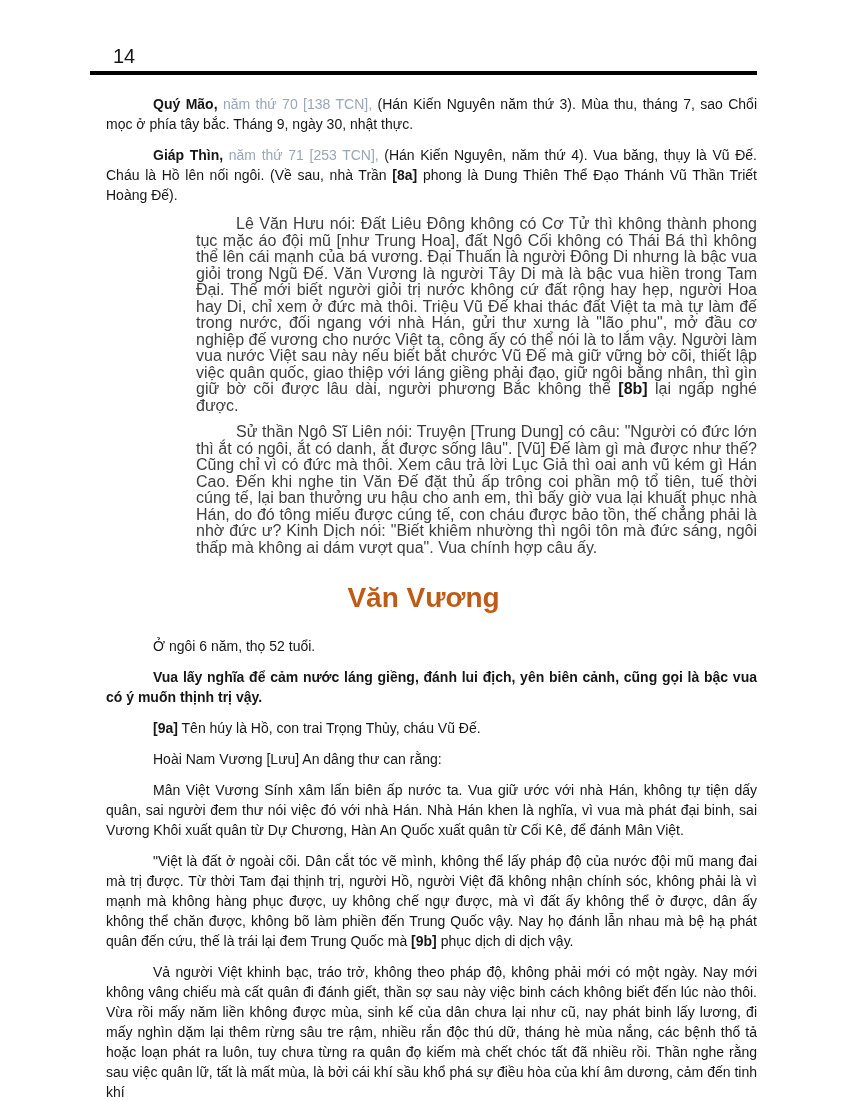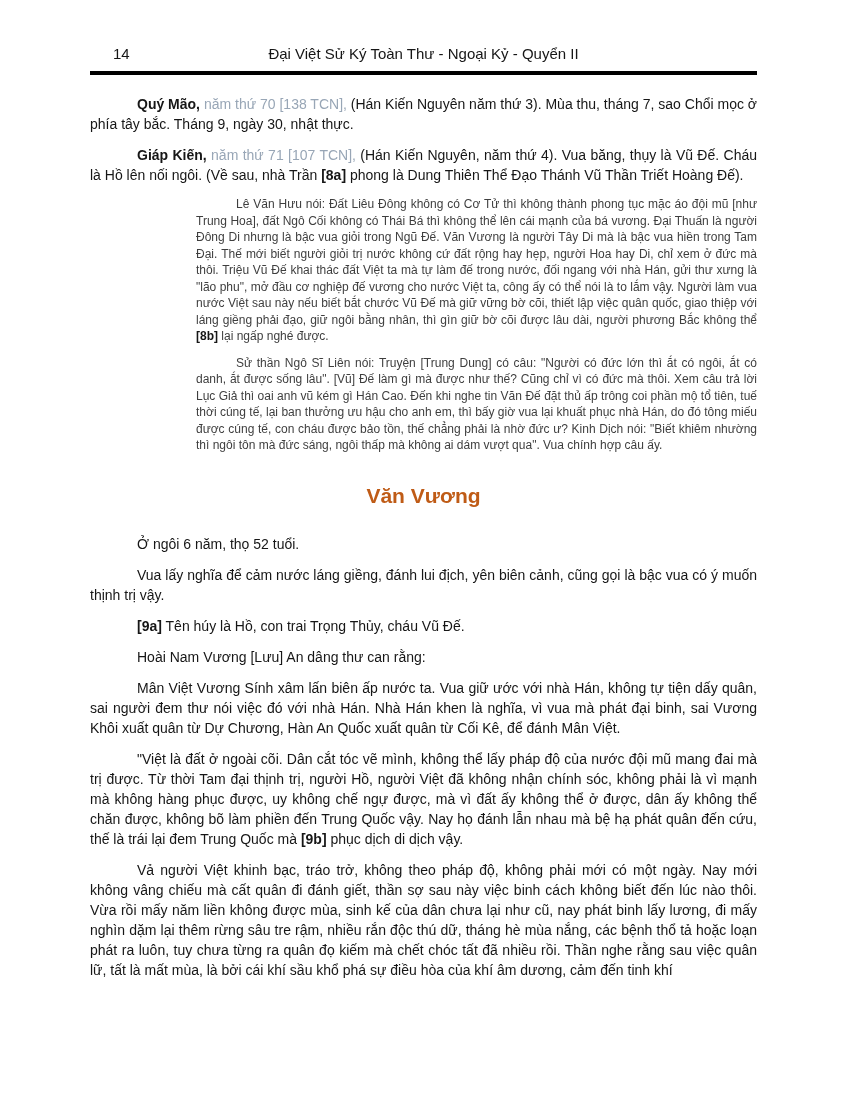--- a/index.html
+++ b/index.html
@@ -7,50 +7,49 @@
     --yeartext:#98a6b6;
     --body-ink:#161616;
     --quote-ink:#3e3e3e;
   }
   html,body{margin:0;padding:0;}
   body{
     width:850px;height:1100px;overflow:hidden;background:#ffffff;
     font-family:"Liberation Sans", sans-serif;color:var(--body-ink);
   }
   .page{box-sizing:border-box;width:850px;height:1100px;padding:44px 93px 0 90px;}
-  .hdr{position:relative;height:24px;font-size:15px;}
+  .hdr{position:relative;height:24px;font-size:20px;}
   .hdr .pagenum{position:absolute;left:23px;top:1px;}
   .hdr .htitle{position:absolute;left:0;right:0;top:1px;text-align:center;}
   .rule{height:4px;background:#000;margin-top:3px;}
   main{margin-top:19px;font-size:14px;line-height:20px;text-align:justify;}
-  p.para, p.para-bold{margin:0 0 11px 0;text-indent:47px;}
-  p.para-bold{font-weight:normal;}
+  p.para, p.para-bold{margin:0 0 11px 16px;text-indent:47px;}
+  p.para-bold{font-weight:bold;}
   .quote{
-    margin:3px 0 10px 106px;font-size:12px;line-height:16.5px;
+    margin:3px 0 10px 106px;font-size:16px;line-height:16.5px;
     color:var(--quote-ink);text-indent:40px;text-align:justify;
   }
   h2.heading{
     margin:30px 0 26px 0;text-align:center;color:var(--accent);
-    font-size:21px;line-height:24px;font-weight:bold;text-indent:0;
+    font-size:28px;line-height:24px;font-weight:bold;text-indent:0;
   }
   .seg-b{font-weight:bold;color:var(--body-ink);}
   .seg-y{color:var(--yeartext);font-weight:normal;}
 </style>
 </head>
 <body>
 
 <div class="page">
   <div class="hdr">
     <span class="pagenum">14</span>
-    <span class="htitle">Đại Việt Sử Ký Toàn Thư - Ngoại Kỷ - Quyển II</span>
   </div>
   <div class="rule"></div>
   <main id="doc-content">
       <p class="para"><span class="seg-b">Quý Mão, </span><span class="seg-y">năm thứ 70 [138 TCN], </span><span>(Hán Kiến Nguyên năm thứ 3).  Mùa thu, tháng 7, sao Chổi mọc ở phía tây bắc.  Tháng 9, ngày 30, nhật thực.</span></p>
-      <p class="para"><span class="seg-b">Giáp Kiến, </span><span class="seg-y">năm thứ 71 [107 TCN], </span><span>(Hán Kiến Nguyên, năm thứ 4).  Vua băng, thụy là Vũ Đế.  Cháu là Hồ lên nối ngôi.  (Về sau, nhà Trần </span><span class="seg-b">[8a]</span><span> phong là Dung Thiên Thể Đạo Thánh Vũ Thần Triết Hoàng Đế).</span></p>
+      <p class="para"><span class="seg-b">Giáp Thìn, </span><span class="seg-y">năm thứ 71 [253 TCN], </span><span>(Hán Kiến Nguyên, năm thứ 4).  Vua băng, thụy là Vũ Đế.  Cháu là Hồ lên nối ngôi.  (Về sau, nhà Trần </span><span class="seg-b">[8a]</span><span> phong là Dung Thiên Thể Đạo Thánh Vũ Thần Triết Hoàng Đế).</span></p>
       <div class="quote"><span>Lê Văn Hưu nói: Đất Liêu Đông không có Cơ Tử thì không thành phong tục mặc áo đội mũ [như Trung Hoa], đất Ngô Cối không có Thái Bá thì không thể lên cái mạnh của bá vương.  Đại Thuấn là người Đông Di nhưng là bậc vua giỏi trong Ngũ Đế.  Văn Vương là người Tây Di mà là bậc vua hiền trong Tam Đại.  Thế mới biết người giỏi trị nước không cứ đất rộng hay hẹp, người Hoa hay Di, chỉ xem ở đức mà thôi.  Triệu Vũ Đế khai thác đất Việt ta mà tự làm đế trong nước, đối ngang với nhà Hán, gửi thư xưng là "lão phu", mở đầu cơ nghiệp đế vương cho nước Việt ta, công ấy có thể nói là to lắm vậy.  Người làm vua nước Việt sau này nếu biết bắt chước Vũ Đế mà giữ vững bờ cõi, thiết lập việc quân quốc, giao thiệp với láng giềng phải đạo, giữ ngôi bằng nhân, thì gìn giữ bờ cõi được lâu dài, người phương Bắc không thể </span><span class="seg-b">[8b]</span><span> lại ngấp nghé được.</span></div>
       <div class="quote"><span>Sử thần Ngô Sĩ Liên nói: Truyện [Trung Dung] có câu: "Người có đức lớn thì ắt có ngôi, ắt có danh, ắt được sống lâu".  [Vũ] Đế làm gì mà được như thế?  Cũng chỉ vì có đức mà thôi.  Xem câu trả lời Lục Giả thì oai anh vũ kém gì Hán Cao.  Đến khi nghe tin Văn Đế đặt thủ ấp trông coi phần mộ tổ tiên, tuế thời cúng tế, lại ban thưởng ưu hậu cho anh em, thì bấy giờ vua lại khuất phục nhà Hán, do đó tông miếu được cúng tế, con cháu được bảo tồn, thế chẳng phải là nhờ đức ư?  Kinh Dịch nói: "Biết khiêm nhường thì ngôi tôn mà đức sáng, ngôi thấp mà không ai dám vượt qua".  Vua chính hợp câu ấy.</span></div>
       <h2 class="heading"><span>Văn Vương</span></h2>
       <p class="para"><span>Ở ngôi 6 năm, thọ 52 tuổi.</span></p>
       <p class="para-bold"><span>Vua lấy nghĩa để cảm nước láng giềng, đánh lui địch, yên biên cảnh, cũng gọi là bậc vua có ý muốn thịnh trị vậy.</span></p>
       <p class="para"><span class="seg-b">[9a]</span><span> Tên húy là Hồ, con trai Trọng Thủy, cháu Vũ Đế.</span></p>
       <p class="para"><span>Hoài Nam Vương [Lưu] An dâng thư can rằng:</span></p>
       <p class="para"><span>Mân Việt Vương Sính xâm lấn biên ấp nước ta.  Vua giữ ước với nhà Hán, không tự tiện dấy quân, sai người đem thư nói việc đó với nhà Hán.  Nhà Hán khen là nghĩa, vì vua mà phát đại binh, sai Vương Khôi xuất quân từ Dự Chương, Hàn An Quốc xuất quân từ Cối Kê, để đánh Mân Việt.</span></p>
       <p class="para"><span>"Việt là đất ở ngoài cõi.  Dân cắt tóc vẽ mình, không thể lấy pháp độ của nước đội mũ mang đai mà trị được.  Từ thời Tam đại thịnh trị, người Hồ, người Việt đã không nhận chính sóc, không phải là vì mạnh mà không hàng phục được, uy không chế ngự được, mà vì đất ấy không thể ở được, dân ấy không thể chăn được, không bõ làm phiền đến Trung Quốc vậy.  Nay họ đánh lẫn nhau mà bệ hạ phát quân đến cứu, thế là trái lại đem Trung Quốc mà </span><span class="seg-b">[9b]</span><span> phục dịch di dịch vậy.</span></p>
       <p class="para"><span>Vả người Việt khinh bạc, tráo trở, không theo pháp độ, không phải mới có một ngày.  Nay mới không vâng chiếu mà cất quân đi đánh giết, thần sợ sau này việc binh cách không biết đến lúc nào thôi.  Vừa rồi mấy năm liền không được mùa, sinh kế của dân chưa lại như cũ, nay phát binh lấy lương, đi mấy nghìn dặm lại thêm rừng sâu tre rậm, nhiều rắn độc thú dữ, tháng hè mùa nắng, các bệnh thổ tả hoặc loạn phát ra luôn, tuy chưa từng ra quân đọ kiếm mà chết chóc tất đã nhiều rồi.  Thần nghe rằng sau việc quân lữ, tất là mất mùa, là bởi cái khí sầu khổ phá sự điều hòa của khí âm dương, cảm đến tinh khí</span></p>

